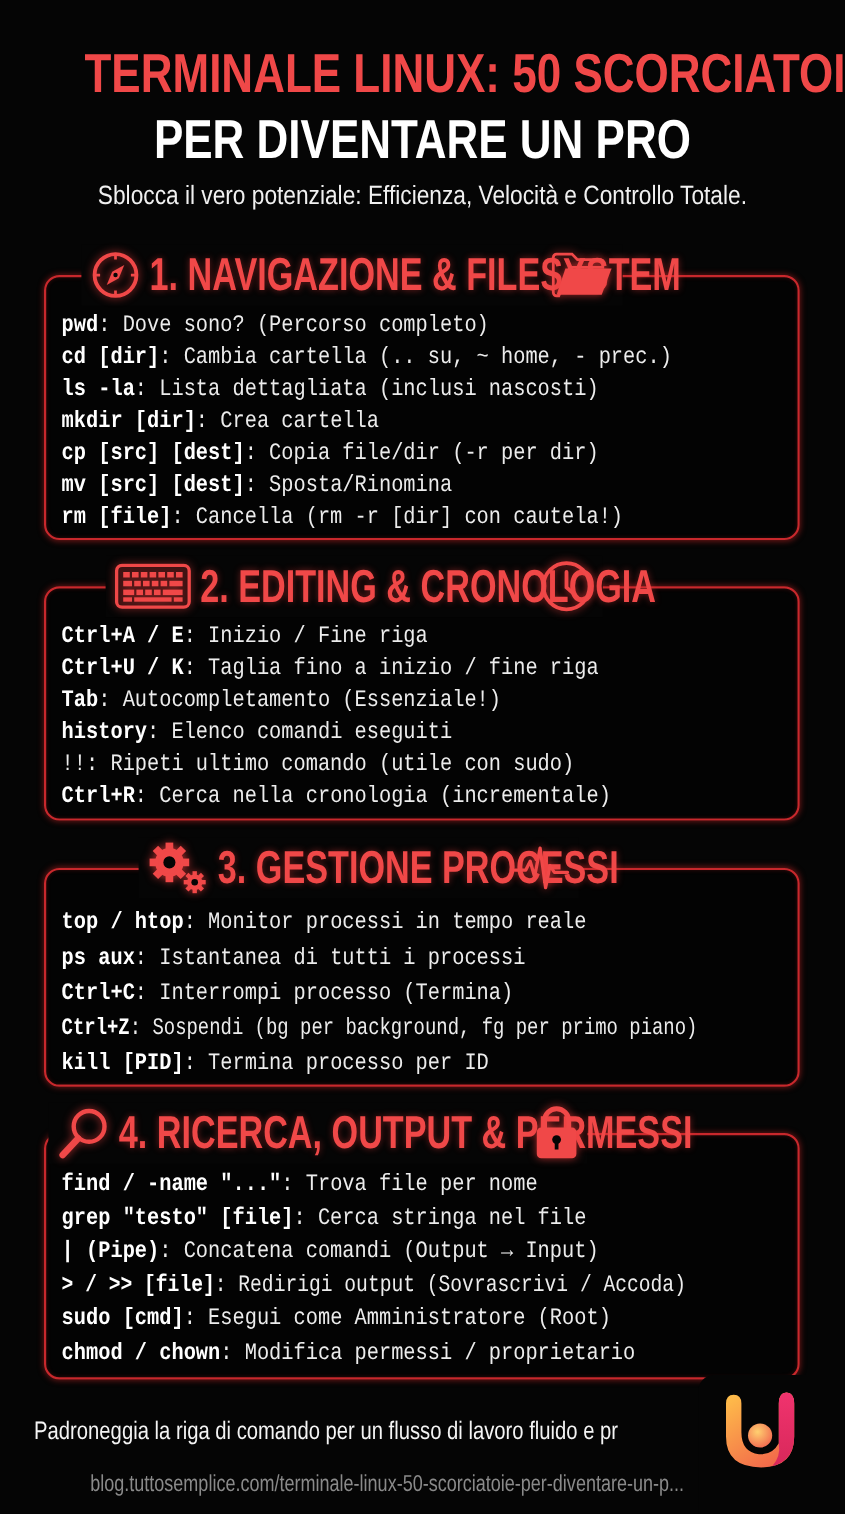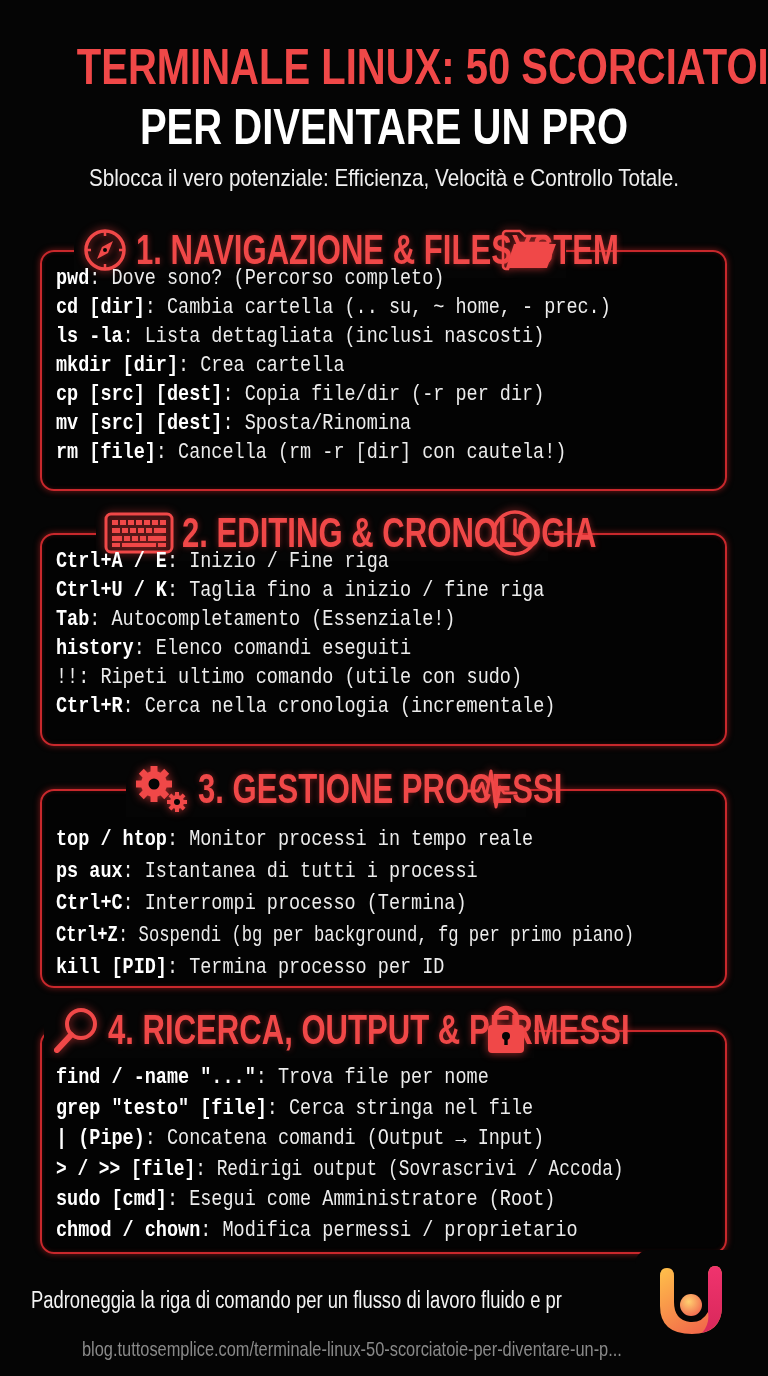--- a/index.html
+++ b/index.html
@@ -25,21 +25,21 @@
       position: absolute; height: 56px; display: flex; align-items: center;
       background: #050505; padding: 0 8px; gap: 8px;
     }
     .section-title {
       font-family: "Liberation Sans", sans-serif; font-weight: bold; font-size: 42px;
       color: #f04848; white-space: nowrap; display: inline-block;
       text-shadow: 0 0 8px rgba(240,60,60,0.45);
     }
     .icon { display: inline-flex; align-items: center; justify-content: center; filter: drop-shadow(0 0 4px rgba(240,60,60,0.7)); }
 
-    .rows { position: absolute; left: 14px; top: 12px; }
+    .rows { position: absolute; left: 14px; top: 30px; }
     .row {
       font-family: "Liberation Mono", monospace; font-size: 21.5px; line-height: 29px;
       white-space: nowrap; color: #ececec; transform: scaleX(0.86); transform-origin: left center;
     }
     .row .cmd { font-weight: bold; color: #ffffff; }
 
     .footer-text {
       position: absolute; left: 31px; top: 1287px; font-size: 23px; color: #f4f4f4;
       white-space: nowrap; transform: scaleX(0.80); transform-origin: left center;
     }

